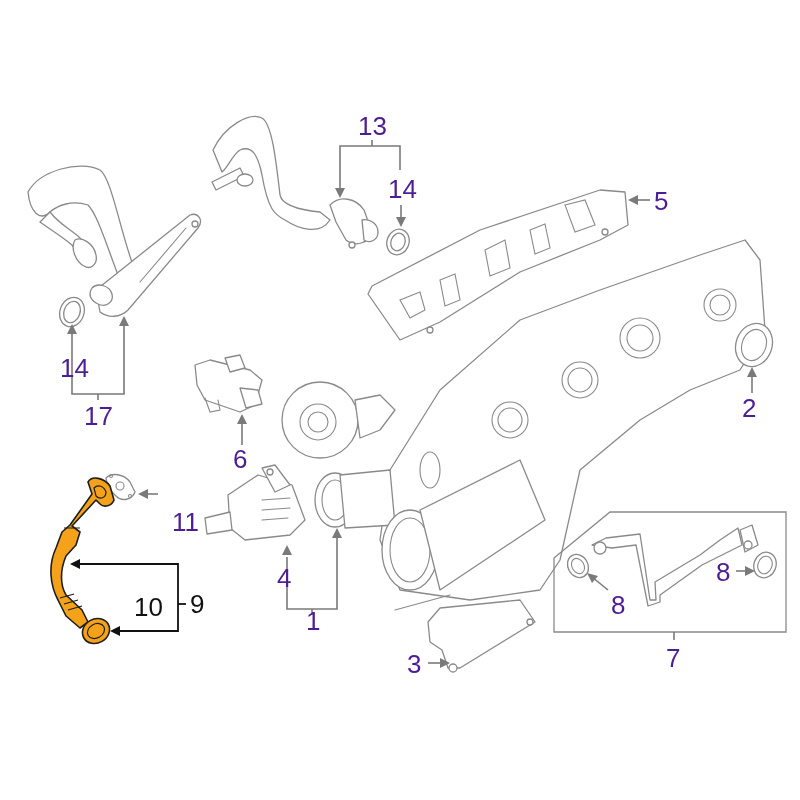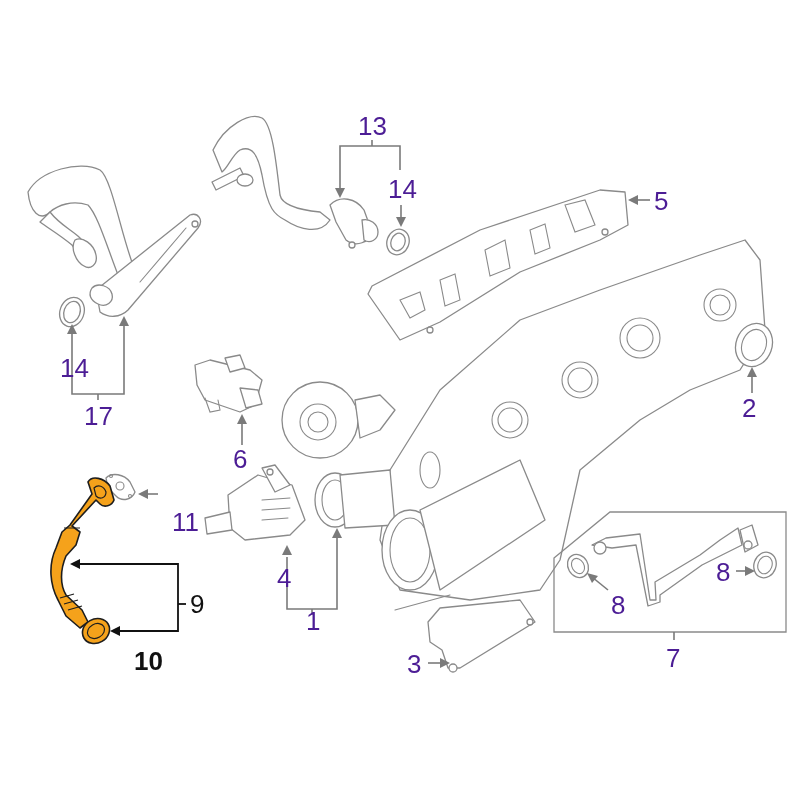--- a/index.html
+++ b/index.html
@@ -193,18 +193,18 @@
 <div class="callout" style="left:306px;top:608px;">1</div>
 <div class="callout" style="left:742px;top:395px;">2</div>
 <div class="callout" style="left:407px;top:651px;">3</div>
 <div class="callout" style="left:277px;top:565px;">4</div>
 <div class="callout" style="left:654px;top:188px;">5</div>
 <div class="callout" style="left:233px;top:446px;">6</div>
 <div class="callout" style="left:666px;top:645px;">7</div>
 <div class="callout" style="left:611px;top:592px;">8</div>
 <div class="callout" style="left:716px;top:559px;">8</div>
 <div class="callout hl-text" style="left:190px;top:591px;">9</div>
-<div class="callout hl-text" style="left:134px;top:648px;font-weight:bold;">10</div>
+<div class="callout hl-text" style="left:134px;top:594px;">10</div>
 <div class="callout" style="left:160px;top:509px;margin-left:12px;">11</div>
 <div class="callout" style="left:84px;top:403px;">17</div>
 <div class="callout" style="left:358px;top:113px;">13</div>
 <div class="callout" style="left:60px;top:355px;">14</div>
 <div class="callout" style="left:388px;top:176px;">14</div>
 
 </body></html>

